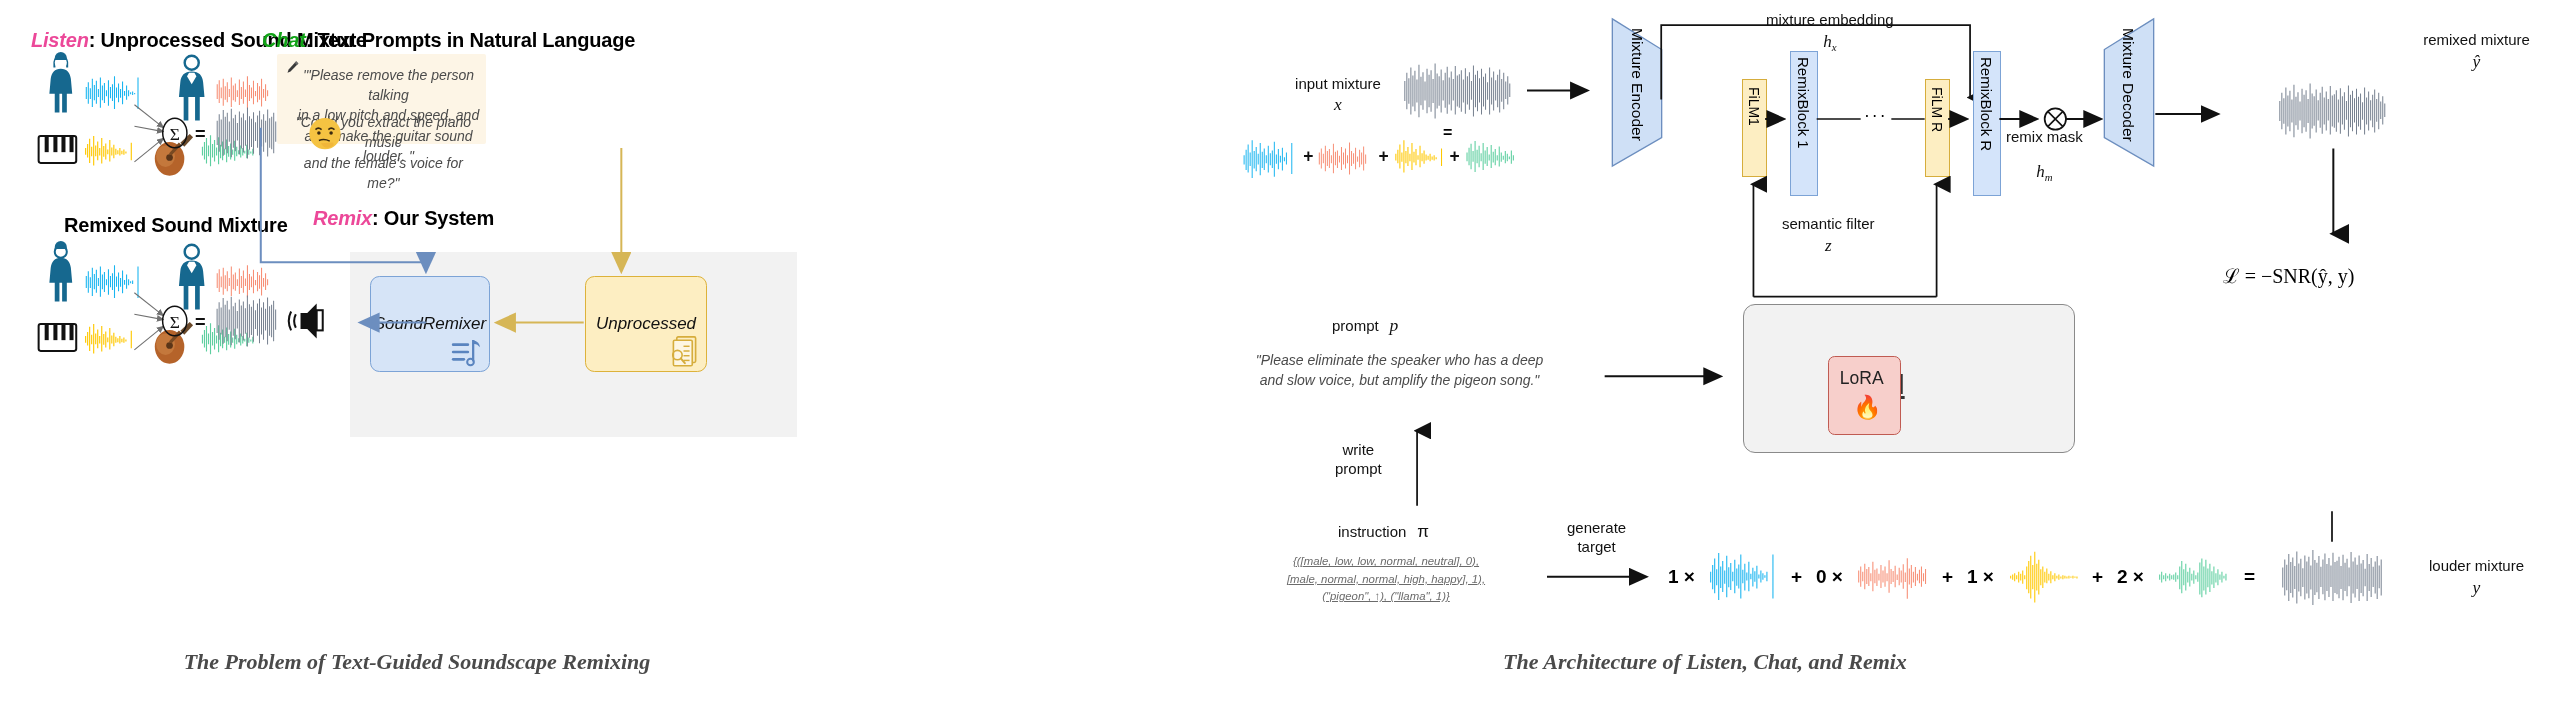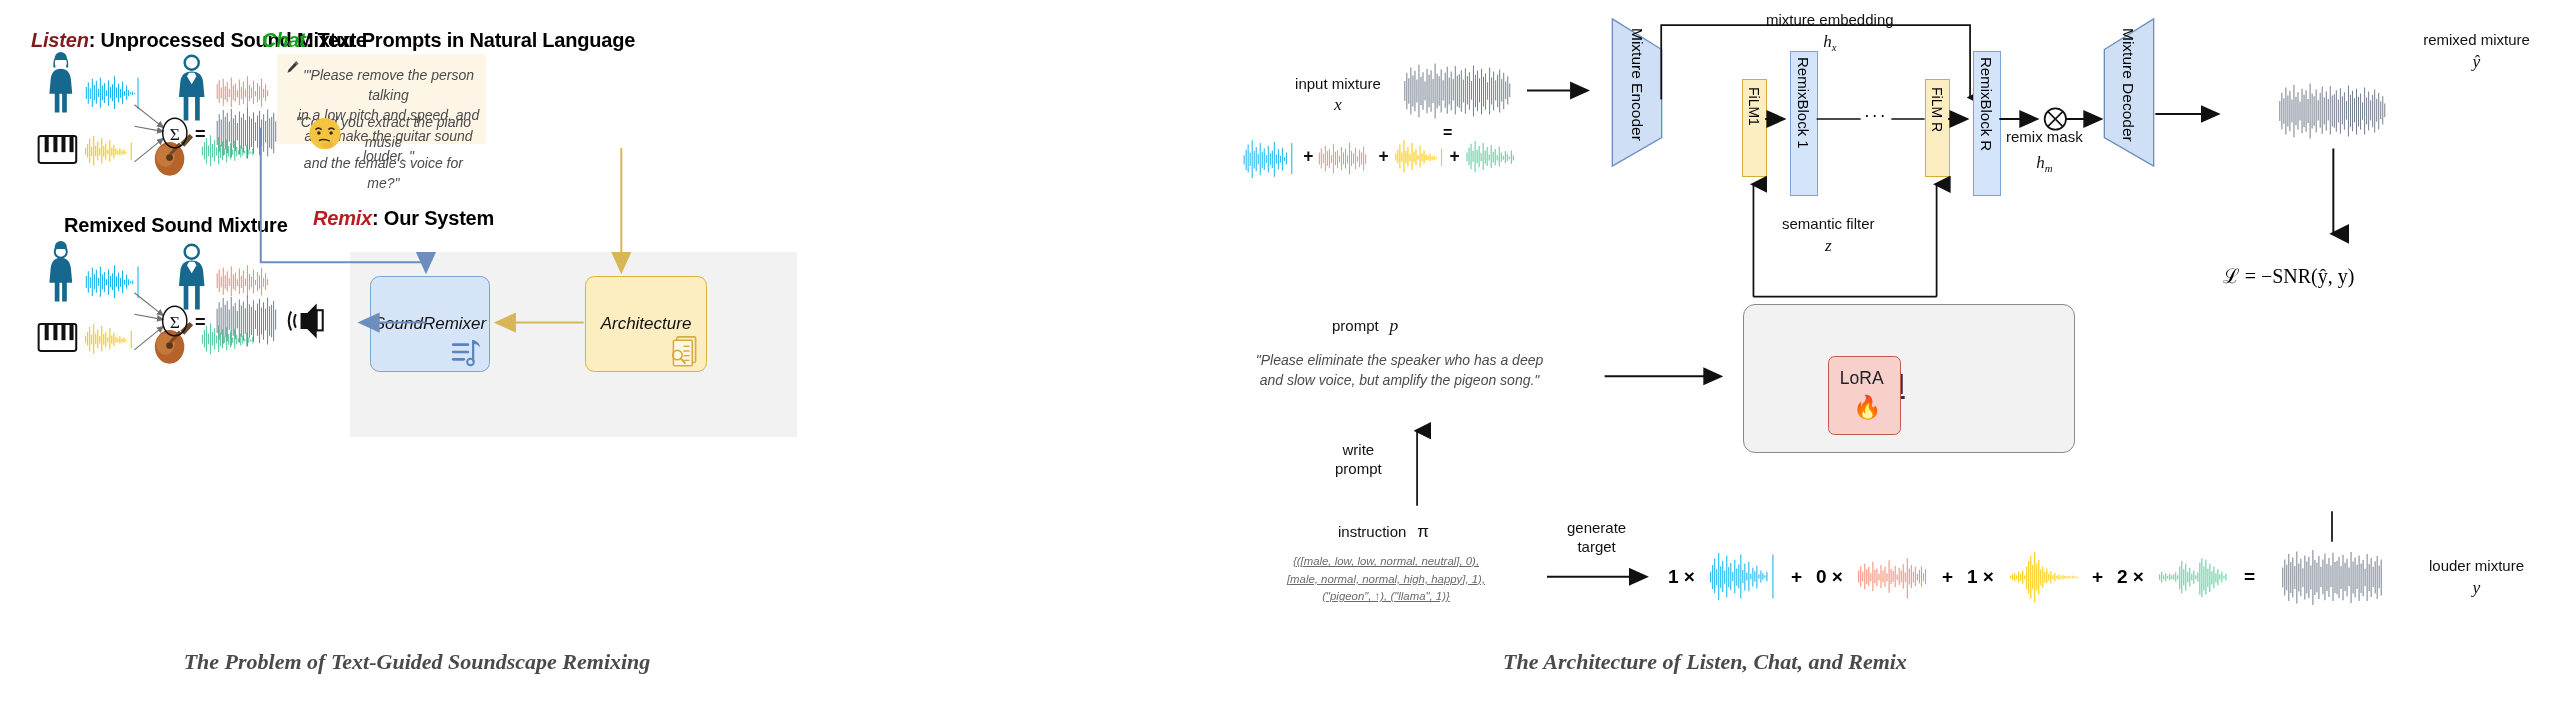--- a/index.html
+++ b/index.html
@@ -2,23 +2,23 @@
 <html style="font-size:10.8px"><head>
 <meta charset="utf-8">
 <style>
   html,body{margin:0;padding:0;background:#fff;}
   body{width:2576px;height:708px;font-family:"Liberation Sans",sans-serif;color:#000;overflow:hidden;position:relative;}
   .fig{position:absolute;inset:0;}
   .abs{position:absolute;}
   .nowrap{white-space:nowrap;}
   .ttl{font-weight:bold;font-size:20px;letter-spacing:-0.2px;}
   .ttl .kw{font-style:italic;}
-  .kw-listen{color:#7f1d1d;}
+  .kw-listen{color:#ec4899;}
   .kw-chat{color:#11a317;}
-  .kw-remix{color:#b91c1c;}
+  .kw-remix{color:#ec4899;}
   .panel-caption{font-family:"Liberation Serif",serif;font-style:italic;font-weight:bold;font-size:22px;color:#4a4a4a;text-align:center;}
   .promptbox{background:#fdf5e6;border-radius:2px;}
   .prompt-text{font-family:"Liberation Sans",sans-serif;font-style:italic;font-size:14px;color:#4b4b4b;text-align:center;line-height:1.45;}
   .greybg{background:#f2f2f2;}
   .roundbox{border-radius:9.4px;display:flex;align-items:center;justify-content:center;}
   .box-blue{background:#d6e4f7;border:1.1px solid #7ca3d6;}
   .box-yellow{background:#fdeec2;border:1.1px solid #ddb23a;}
   .box-label{font-style:italic;font-size:17px;color:#111;}
   .ital-serif{font-family:"Liberation Serif",serif;font-style:italic;}
   .lbl{font-size:15px;color:#111;text-align:center;line-height:1.25;}
@@ -159,21 +159,21 @@
           <path d="M6 24 h22"></path>
           <path d="M6 35 h16"></path>
       </g>
       <path d="M36 6 v32" stroke="#5a84bf" stroke-width="3.4" fill="none"></path>
       <path d="M36 6 q10 3 10 11 q-4 -6 -10 -5 z" fill="#5a84bf"></path>
       <circle cx="32" cy="39" r="5" fill="none" stroke="#5a84bf" stroke-width="3"></circle>
     </svg>
   </div>
 
   <div class="abs roundbox box-yellow" style="left:585px;top:276px;width:120px;height:94px;">
-    <span class="box-label">Architecture</span>
+    <span class="box-label">Unprocessed</span>
     <svg class="abs" style="right:5.4px;bottom:2.7px;" width="35" height="34" viewBox="0 0 52 50">
       <rect x="16" y="4" width="28" height="38" rx="2" fill="none" stroke="#d6ad3c" stroke-width="2.4"></rect>
       <rect x="11" y="9" width="28" height="38" rx="2" fill="#fdf6e3" stroke="#d6ad3c" stroke-width="2.4"></rect>
       <g stroke="#d6ad3c" stroke-width="2.2">
         <path d="M26 18 h9"></path>
           <path d="M26 25 h9"></path>
           <path d="M26 32 h9"></path>
           <path d="M26 39 h9"></path>
       </g>
       <circle cx="17" cy="31" r="7" fill="none" stroke="#d6ad3c" stroke-width="2.4"></circle>
@@ -360,21 +360,21 @@
   </div>
 
   <svg class="abs" style="left:1999px;top:101px;" width="114" height="40" viewBox="0 0 170 60">
     <path d="M0 27 L54 27" stroke="#111" stroke-width="3" marker-end="url(#blkArrow)"></path>
     <circle cx="84" cy="27" r="16" fill="#fff" stroke="#111" stroke-width="2.6"></circle>
     <path d="M73 16 L95 38 M95 16 L73 38" stroke="#111" stroke-width="2.4"></path>
     <path d="M100 27 L150 27" stroke="#111" stroke-width="3" marker-end="url(#blkArrow)"></path>
   </svg>
   <div class="abs lbl nowrap" style="left:2006px;top:128px;">
     <div>remix mask</div>
-    <div class="ital-serif" style="font-size:17px;margin-top:5px;font-style:italic;">h<sub style="font-size:10.8px;">m</sub></div>
+    <div class="ital-serif" style="font-size:17px;margin-top:14px;font-style:italic;">h<sub style="font-size:10.8px;">m</sub></div>
   </div>
 
   <svg class="abs" style="left:2103px;top:17px;" width="52" height="151" viewBox="0 0 78 225">
     <polygon points="76,2 2,48 2,180 76,223" fill="#cfe0f6" stroke="#6c8ebf" stroke-width="2"></polygon>
   </svg>
   <div class="abs vlabel" style="left:2119px;top:28px;height:128px;display:flex;align-items:center;">Mixture Decoder</div>
 
   <svg class="abs" style="left:2155px;top:104px;" width="74" height="20" viewBox="0 0 110 30">
     <path d="M0 15 L92 15" stroke="#111" stroke-width="3" marker-end="url(#blkArrow)"></path>
   </svg>

